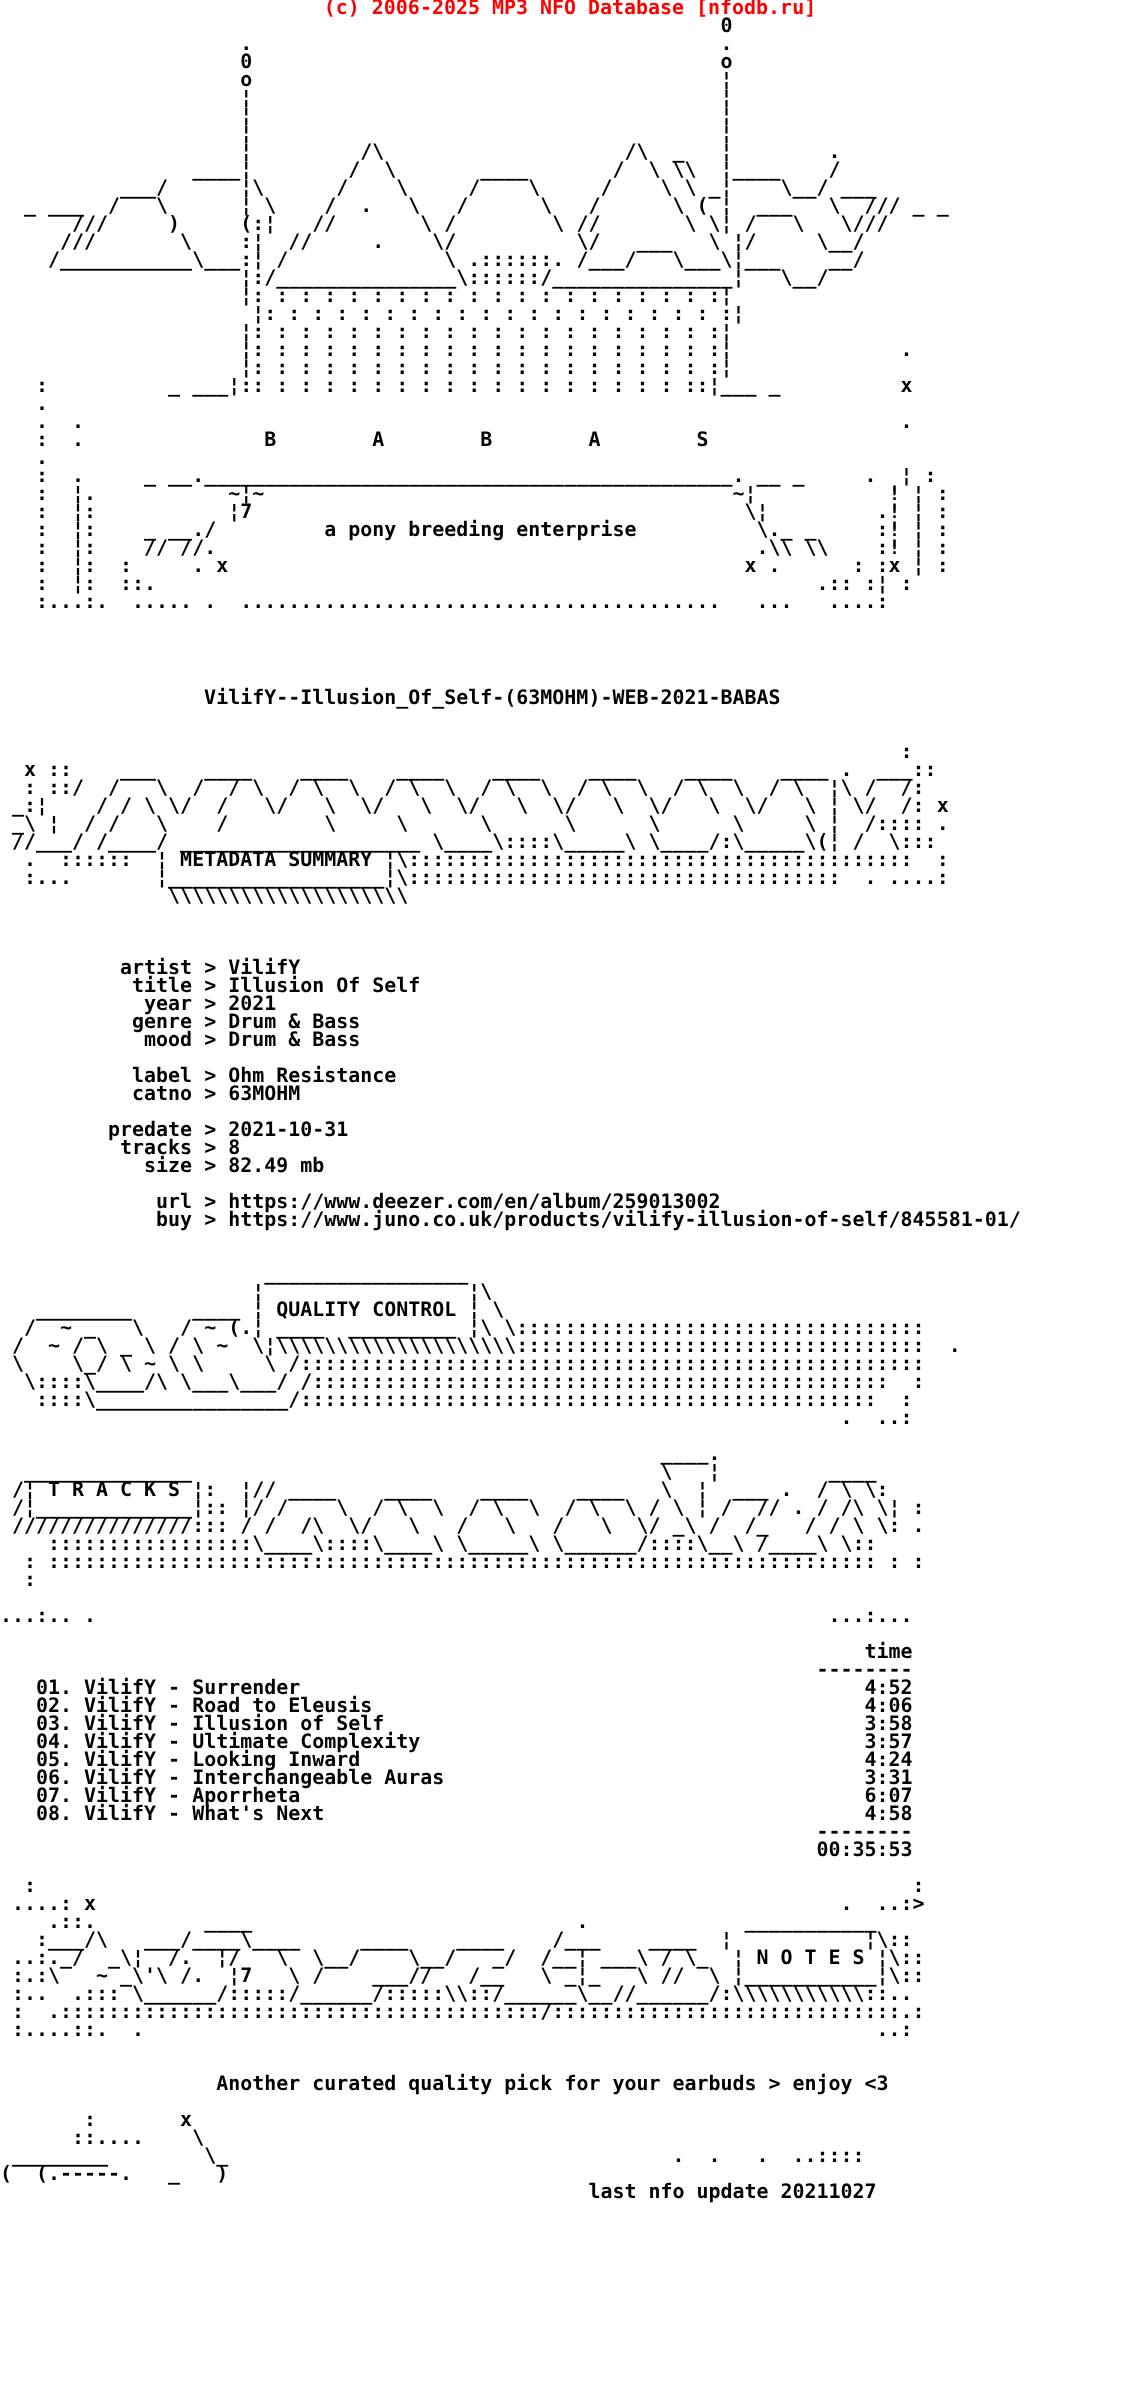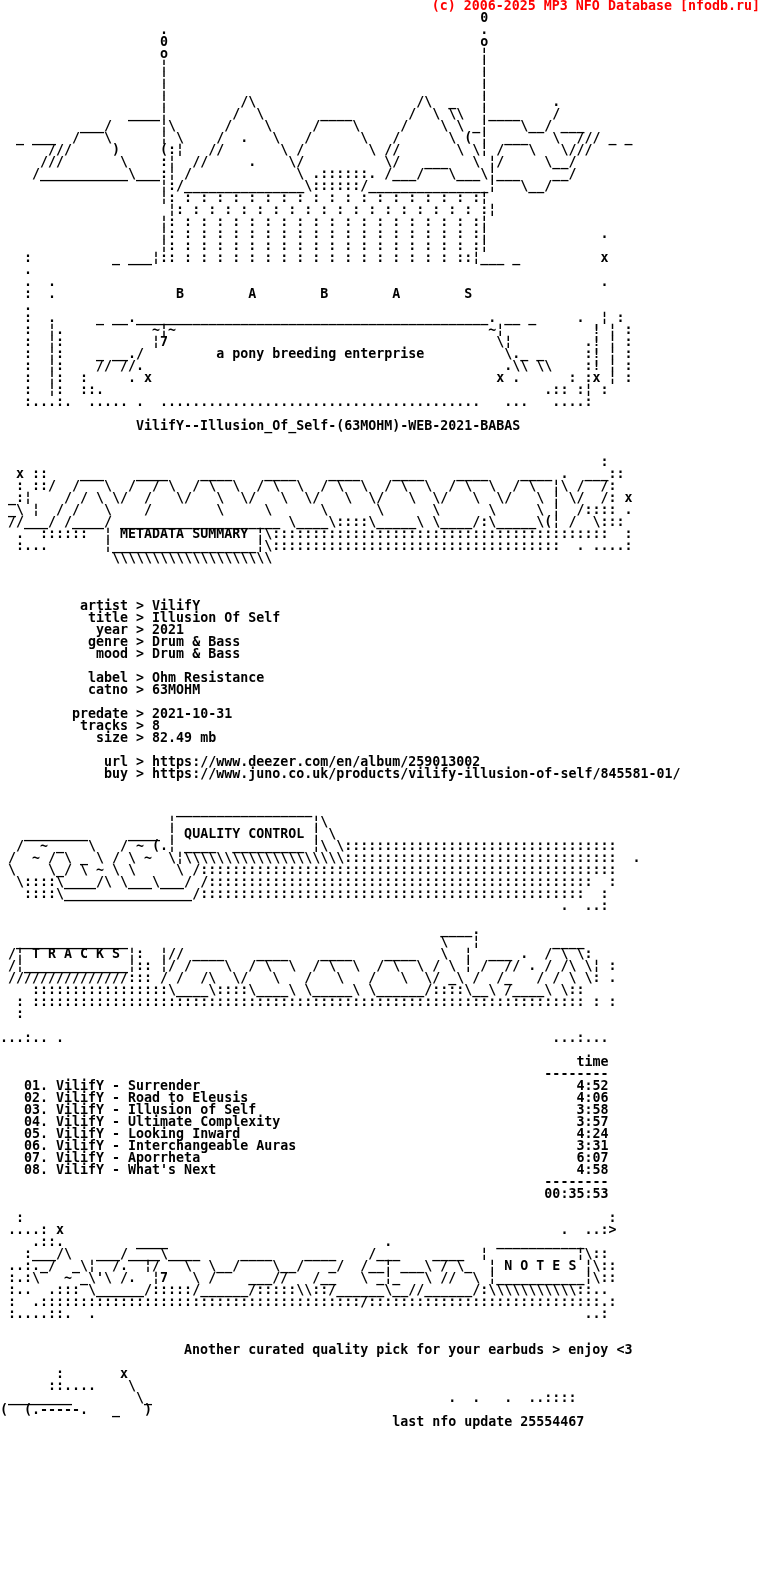--- a/index.html
+++ b/index.html
@@ -1,22 +1,22 @@
 <!DOCTYPE html>
 <html><head>
 <meta charset="utf-8">
 <style>
   html,body{margin:0;padding:0;background:#ffffff;}
   body{width:760px;height:1596px;overflow:hidden;color:#000;
        font-family:"DejaVu Sans Mono",monospace;font-weight:bold;
        font-size:13.3px;line-height:12px;}
   pre{margin:0;padding:0;font:inherit;white-space:pre;}
-  .red{color:#fe0000;text-align:right;}
-  .pad17{padding-left:17ch;}
-  .pad18{padding-left:18ch;margin-left:40px;}
+  .red{color:#fe0000;text-align:center;}
+  .pad17{padding-left:17ch;margin-top:40px;}
+  .pad18{padding-left:18ch;}
   .pad49{padding-left:49ch;}
 </style>
 </head>
 <body>
 
 <div>
   <pre class="red">(c) 2006-2025 MP3 NFO Database [nfodb.ru]</pre>
   <pre>                                                            0
                     .                                       .
                     0                                       o
@@ -127,14 +127,14 @@
  :  .::::::::::::::::::::::::::::::::::::::::/:::::::::::::::::::::::::::::.:
  :....::.  .                                                             ..:
  
  </pre>
   <pre class="pad18">Another curated quality pick for your earbuds &gt; enjoy &lt;3</pre>
   <pre> 
        :       x
       ::....    \
  ________        \_                                     .  .   .  ..::::
 (  (.-----.   _   )</pre>
-  <pre class="pad49">last nfo update 25554467</pre>
+  <pre class="pad49">last nfo update 20211027</pre>
 </div>
 
 </body></html>

